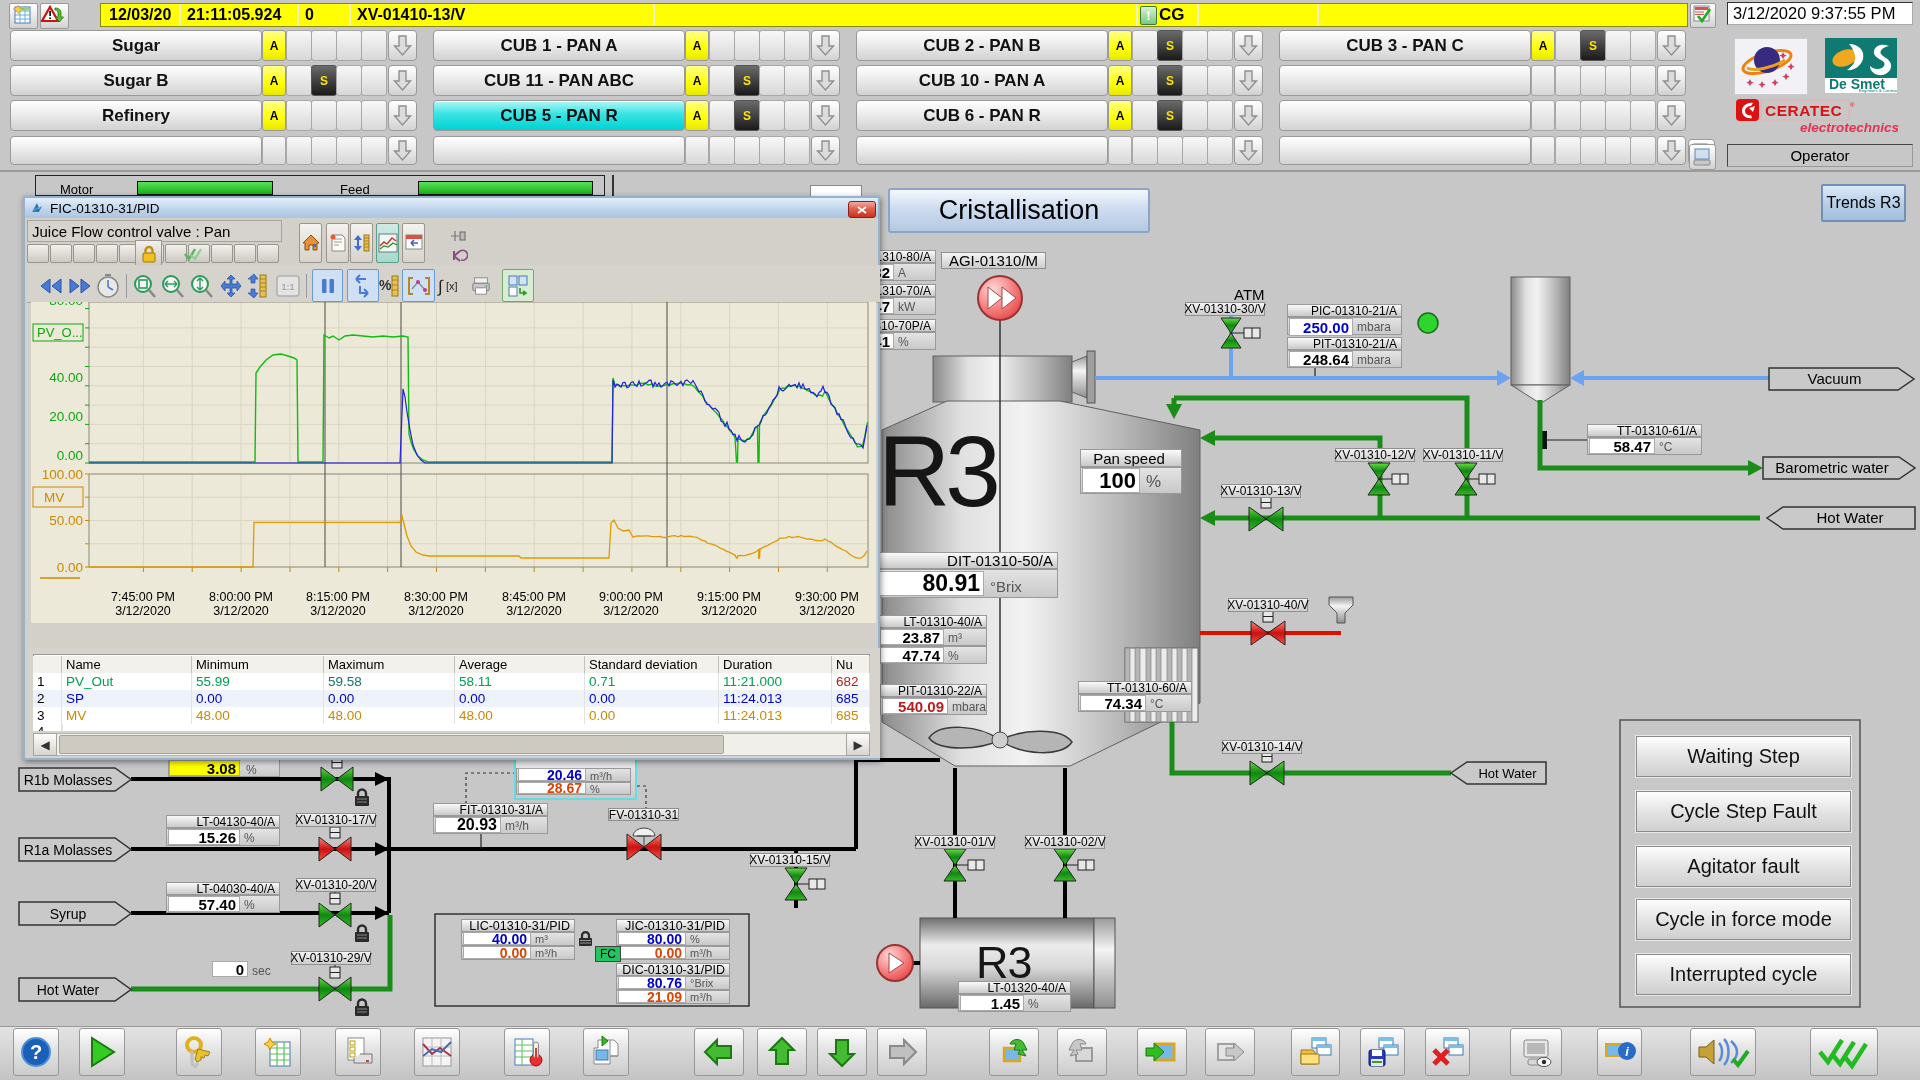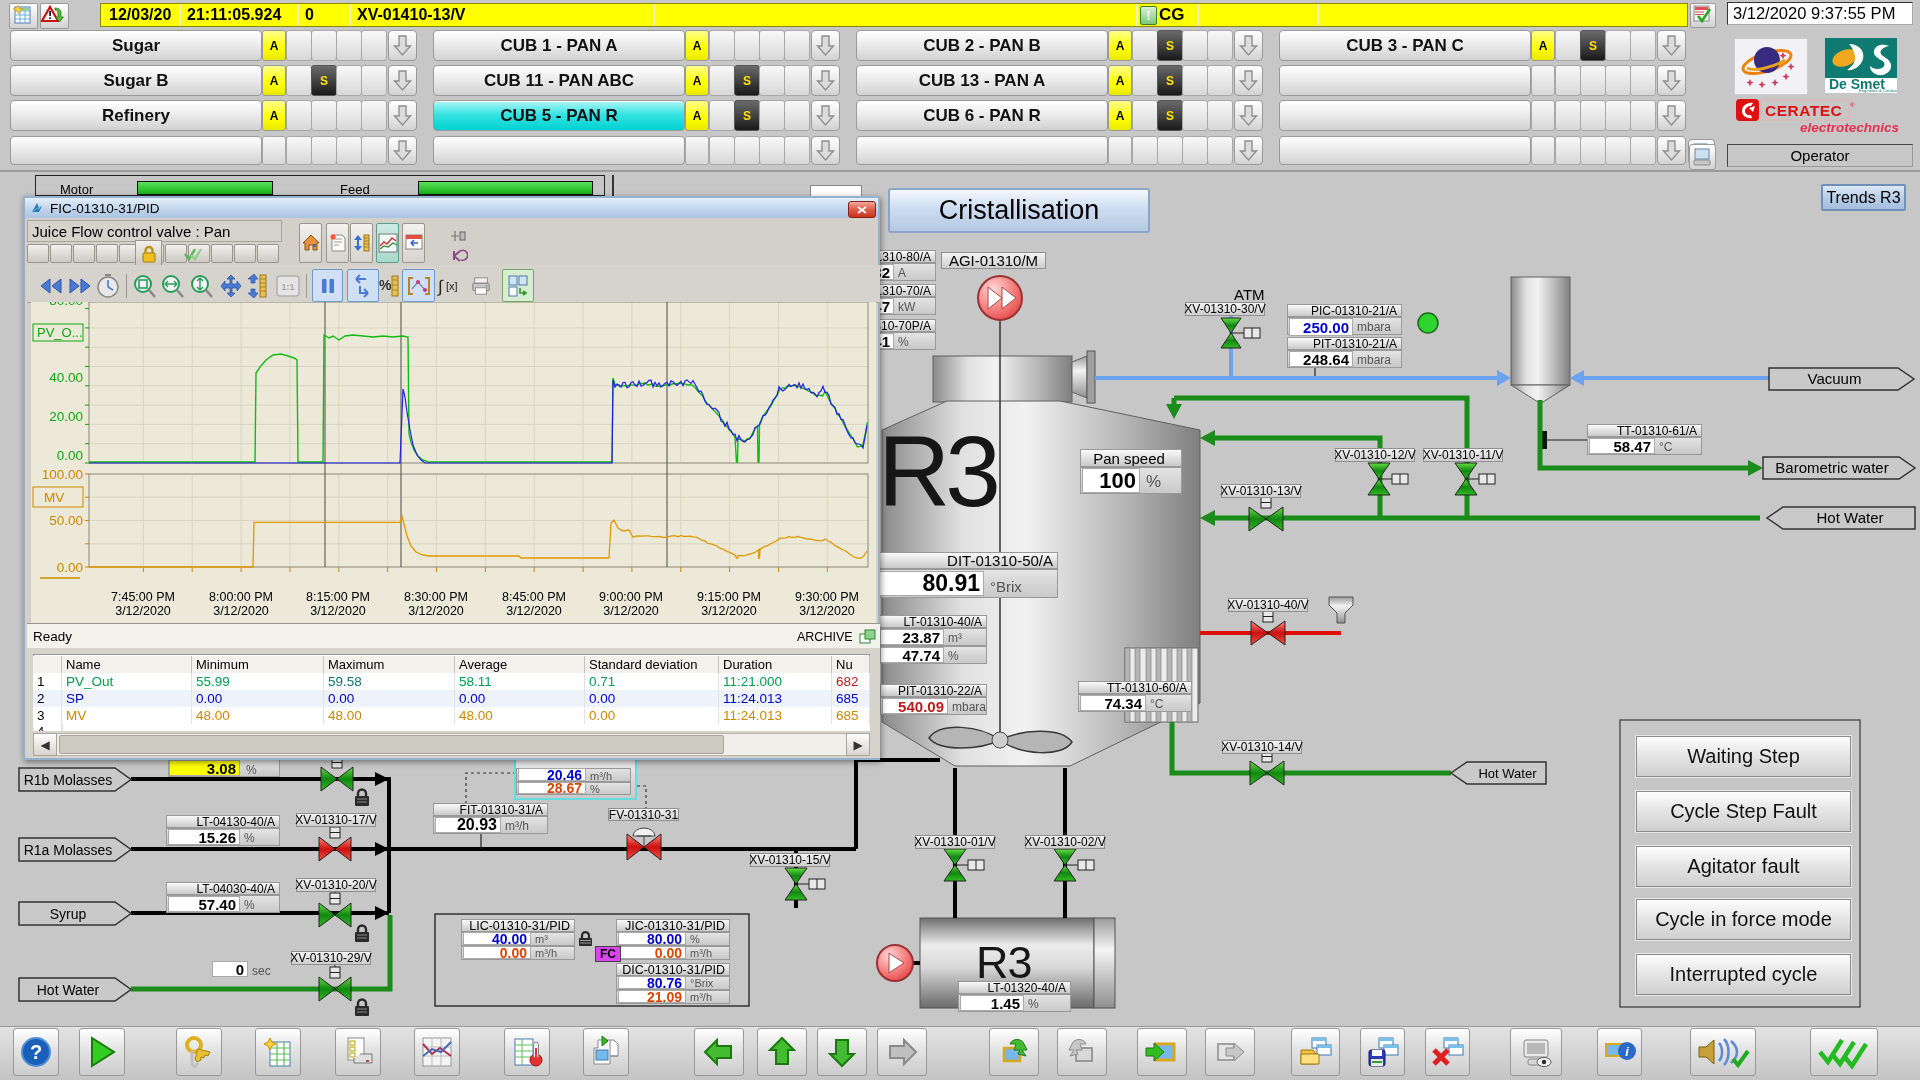--- a/index.html
+++ b/index.html
@@ -329,21 +329,21 @@
 <div class="tagv" style="left:616px;top:946px;width:114px;height:14px"></div>
 <div class="wv" style="left:618px;top:946px;width:68px;height:13px;color:#dd4400;font-size:14px">0.00</div>
 <div class="unit" style="left:690px;top:947px;font-size:11px">m³/h</div>
 <div class="tagh" style="left:616px;top:963px;width:114px;height:13px;font-size:12.5px">DIC-01310-31/PID</div>
 <div class="tagv" style="left:616px;top:976px;width:114px;height:14px"></div>
 <div class="wv" style="left:618px;top:976px;width:68px;height:13px;color:#0000cc;font-size:14px">80.76</div>
 <div class="unit" style="left:690px;top:977px;font-size:11px">°Brix</div>
 <div class="tagv" style="left:616px;top:990px;width:114px;height:14px"></div>
 <div class="wv" style="left:618px;top:990px;width:68px;height:13px;color:#dd4400;font-size:14px">21.09</div>
 <div class="unit" style="left:690px;top:991px;font-size:11px">m³/h</div>
-<div class="abs" style="left:595px;top:946px;width:24px;height:14px;background:#d946ef;border:1px solid #444;font-weight:bold;font-size:12px;display:flex;align-items:center;justify-content:center">FC</div>
+<div class="abs" style="left:595px;top:946px;width:24px;height:14px;background:#22c55e;border:1px solid #444;font-weight:normal;font-size:12px;display:flex;align-items:center;justify-content:center">FC</div>
 <div class="abs" style="left:578px;top:931px"><svg width="16" height="16" viewBox="0 0 16 16">
         <rect x="1" y="7" width="13" height="8" rx="1" fill="#2a2a2a"></rect>
         <path d="M4 7V4.6a3.5 3.5 0 0 1 7 0V7" fill="none" stroke="#2a2a2a" stroke-width="2.2"></path>
         <line x1="2" y1="9.5" x2="13" y2="9.5" stroke="#999"></line>
         <line x1="2" y1="12" x2="13" y2="12" stroke="#999"></line>
       </svg></div>
 <div class="xvl" style="left:1185px;top:302px;width:80px;height:14px">XV-01310-30/V</div>
 <div class="xvl" style="left:1335px;top:448px;width:80px;height:14px">XV-01310-12/V</div>
 <div class="xvl" style="left:1423px;top:448px;width:80px;height:14px">XV-01310-11/V</div>
 <div class="xvl" style="left:1221px;top:484px;width:80px;height:14px">XV-01310-13/V</div>
@@ -488,21 +488,21 @@
 <div class="badgeA" style="left:1108px;top:30px;width:22px;height:29px">A</div>
 <div class="cell" style="left:1132px;top:30px;width:24px;height:29px"></div>
 <div class="badgeS" style="left:1157px;top:30px;width:24px;height:29px">S</div>
 <div class="cell" style="left:1182px;top:30px;width:24px;height:29px"></div>
 <div class="cell" style="left:1207px;top:30px;width:24px;height:29px"></div>
 <div class="b3d" style="left:1234px;top:30px;width:27px;height:29px;display:flex">
     <svg width="25" height="27" viewBox="0 0 25 27" style="margin:auto">
       <path d="M9 4h7v10h4.5L12.5 23 4.5 14H9z" fill="#dcdcdc" stroke="#8f8f8f" stroke-width="1.4"></path>
     </svg>
   </div>
-<div class="b3d blabel" style="left:856px;top:65px;width:250px;height:29px">CUB 13 - PAN A</div>
+<div class="b3d blabel" style="left:856px;top:65px;width:250px;height:29px">CUB 10 - PAN A</div>
 <div class="badgeA" style="left:1108px;top:65px;width:22px;height:29px">A</div>
 <div class="cell" style="left:1132px;top:65px;width:24px;height:29px"></div>
 <div class="badgeS" style="left:1157px;top:65px;width:24px;height:29px">S</div>
 <div class="cell" style="left:1182px;top:65px;width:24px;height:29px"></div>
 <div class="cell" style="left:1207px;top:65px;width:24px;height:29px"></div>
 <div class="b3d" style="left:1234px;top:65px;width:27px;height:29px;display:flex">
     <svg width="25" height="27" viewBox="0 0 25 27" style="margin:auto">
       <path d="M9 4h7v10h4.5L12.5 23 4.5 14H9z" fill="#dcdcdc" stroke="#8f8f8f" stroke-width="1.4"></path>
     </svg>
   </div>
@@ -618,21 +618,21 @@
 <div class="abs" style="left:1727px;top:144px;width:186px;height:23px;background:#c7c7c7;border:1px solid #444;border-right-color:#999;border-bottom-color:#999;display:flex;align-items:center;justify-content:center;font-size:15px;color:#000;box-sizing:border-box">Operator</div>
 <div class="abs" style="left:0;top:170px;width:1920px;height:2px;background:#9b9b9b"></div>
 <div class="abs" style="left:35px;top:175px;width:570px;height:21px;border:1px solid #222;background:#c7c7c7;box-sizing:border-box"></div>
 <div class="abs" style="left:137px;top:181px;width:136px;height:14px;border:1px solid #111;background:linear-gradient(#5ae05a,#18b018);box-sizing:border-box"></div>
 <div class="abs" style="left:418px;top:181px;width:175px;height:14px;border:1px solid #111;background:linear-gradient(#5ae05a,#18b018);box-sizing:border-box"></div>
 <div class="abs" style="left:60px;top:182px;font-size:13px;color:#000">Motor</div>
 <div class="abs" style="left:340px;top:182px;font-size:13px;color:#000">Feed</div>
 <div class="abs" style="left:612px;top:175px;width:2px;height:21px;background:#333"></div>
 <div class="abs" style="left:810px;top:185px;width:50px;height:11px;background:#fff;border:1px solid #888"></div>
 <div class="abs" style="left:888px;top:188px;width:262px;height:45px;background:linear-gradient(#f4f8fd,#cddcf0 45%,#b6c9e2);border:2px solid #8aa5c8;border-radius:3px;display:flex;align-items:center;justify-content:center;font-size:27px;color:#000;box-sizing:border-box">Cristallisation</div>
-<div class="abs" style="left:1821px;top:184px;width:85px;height:27px;background:linear-gradient(#dce9f8,#b8cfe8 50%,#a3bedd);border:2px solid #7090b8;border-radius:2px;display:flex;align-items:center;justify-content:center;font-size:16px;color:#000;box-sizing:border-box">Trends R3</div>
+<div class="abs" style="left:1821px;top:184px;width:85px;height:38px;background:linear-gradient(#dce9f8,#b8cfe8 50%,#a3bedd);border:2px solid #7090b8;border-radius:2px;display:flex;align-items:center;justify-content:center;font-size:16px;color:#000;box-sizing:border-box">Trends R3</div>
 
 <div class="abs" style="left:23px;top:196px;width:857px;height:564px;z-index:10;background:#d3d0c9;border:2px solid #96b1cc;box-shadow:1px 2px 6px rgba(0,0,0,0.45);box-sizing:border-box">
 <div class="abs" style="left:0;top:0;width:853px;height:20px;background:linear-gradient(#e3eefa,#bed3ea 60%,#aac4e2);display:flex;align-items:center">
       <svg width="14" height="14" style="margin-left:5px" viewBox="0 0 14 14">
         <path d="M2 11L7 2l2 5 3-2-3 6z" fill="#2a7ab8"></path>
         <path d="M2 11l5-4 3 1" fill="none" stroke="#5fa8d8" stroke-width="1"></path>
       </svg>
       <span style="font-size:13.5px;color:#000;margin-left:6px">FIC-01310-31/PID</span>
     </div>
 <div class="abs" style="left:823px;top:3px;width:26px;height:15px;background:linear-gradient(#f4a9a0,#e0614f 45%,#c8331e);border:1px solid #8a2015;border-radius:3px;display:flex;align-items:center;justify-content:center">
@@ -929,28 +929,20 @@
 <text x="698" y="313" font-size="12.5" fill="#000" text-anchor="middle">3/12/2020</text>
 <text x="796" y="299" font-size="12.5" fill="#000" text-anchor="middle">9:30:00 PM</text>
 <text x="796" y="313" font-size="12.5" fill="#000" text-anchor="middle">3/12/2020</text>
 <line x1="294" y1="0" x2="294" y2="265" stroke="#4a4a4a" stroke-width="1"></line>
 <line x1="370" y1="0" x2="370" y2="265" stroke="#4a4a4a" stroke-width="1"></line>
 <line x1="636" y1="0" x2="636" y2="265" stroke="#4a4a4a" stroke-width="1"></line>
 <polyline fill="none" stroke="#11bb11" stroke-width="1.4" points="58.0,160.0 224.0,160.0 225.0,71.0 229.0,65.0 235.0,58.0 242.0,53.0 250.0,52.0 257.0,54.0 263.0,56.0 266.0,58.0 267.0,160.0 292.0,160.0 293.0,33.0 298.0,36.0 302.0,34.0 308.0,38.0 314.0,34.0 322.0,33.0 332.0,34.0 342.0,35.0 352.0,34.0 362.0,35.0 372.0,34.0 377.0,35.0 378.0,132.0 380.0,140.0 383.0,148.0 387.0,154.0 392.0,158.0 397.0,160.0 581.0,160.0 582.0,76.0 584.0,82.7 586.5,83.3 589.0,84.3 591.5,83.6 594.0,83.8 596.5,83.8 599.0,82.8 601.5,83.1 604.0,82.9 606.5,82.9 609.0,81.2 611.5,81.5 614.0,81.0 616.5,82.7 619.0,82.7 621.5,81.8 624.0,84.1 626.5,84.4 629.0,84.0 631.5,84.0 634.0,83.0 636.5,82.5 639.0,83.2 641.5,81.8 644.0,81.7 646.5,81.5 649.0,80.9 651.5,81.8 654.0,81.9 656.5,83.0 659.0,82.7 661.5,83.4 664.0,85.3 666.5,88.7 669.0,91.3 671.5,94.0 674.0,98.5 676.5,101.6 679.0,104.4 681.5,107.2 684.0,109.5 686.5,112.3 689.0,115.5 691.5,118.2 694.0,122.6 696.5,125.0 699.0,128.9 701.5,131.1 704.0,135.3 705.5,160.0 706.5,160.0 707.0,135.3 706.5,137.3 709.0,137.1 711.5,138.2 714.0,139.0 716.5,136.6 719.0,136.3 721.5,131.2 724.0,126.7 726.5,124.0 727.0,160.0 728.0,160.0 728.5,124.0 729.0,120.4 731.5,115.5 734.0,111.3 736.5,107.9 739.0,105.3 741.5,101.1 744.0,95.9 746.5,92.3 749.0,87.3 751.5,85.9 754.0,86.2 756.5,84.0 759.0,84.2 761.5,83.7 764.0,83.2 766.5,84.8 769.0,84.4 771.5,86.4 774.0,86.6 776.5,88.6 779.0,89.5 781.5,90.8 784.0,93.2 786.5,93.6 789.0,93.0 791.5,94.1 794.0,89.5 796.5,94.1 799.0,99.3 801.5,103.1 804.0,106.3 806.5,112.3 809.0,115.0 811.5,119.4 814.0,124.7 816.5,128.0 819.0,132.2 821.5,136.0 824.0,140.3 826.5,145.0 829.0,144.4 831.5,143.9 834.0,133.5 836.5,120.1"></polyline>
 <polyline fill="none" stroke="#2222dd" stroke-width="1.2" points="58.0,161.0 369.0,161.0 372.0,87.0 374.0,95.0 376.0,110.0 379.0,128.0 382.0,143.0 386.0,153.0 390.0,158.0 394.0,161.0 581.0,161.0 582.0,78.0 584.0,85.0 586.0,82.0 588.0,82.9 590.0,85.1 592.0,80.5 594.0,80.3 596.0,85.6 598.0,84.8 600.0,80.5 602.0,79.8 604.0,83.3 606.0,84.4 608.0,79.0 610.0,84.1 612.0,83.5 614.0,81.6 616.0,80.4 618.0,78.4 620.0,78.2 622.0,85.0 624.0,80.3 626.0,83.8 628.0,80.9 630.0,85.0 632.0,83.4 634.0,81.2 636.0,80.2 638.0,83.8 640.0,78.9 642.0,79.7 644.0,81.7 646.0,83.5 648.0,81.7 650.0,79.3 652.0,83.8 654.0,78.9 656.0,77.9 658.0,79.9 660.0,81.5 662.0,78.7 664.0,82.0 666.0,85.8 668.0,89.7 670.0,89.0 672.0,93.1 674.0,99.3 676.0,102.4 678.0,102.5 680.0,105.2 682.0,107.0 684.0,106.3 686.0,108.0 688.0,110.4 690.0,119.1 692.0,120.1 694.0,124.3 696.0,120.2 698.0,127.0 700.0,128.3 702.0,132.5 704.0,132.1 706.0,138.8 708.0,133.6 710.0,137.8 712.0,139.4 714.0,140.0 716.0,137.7 718.0,137.3 720.0,134.8 722.0,132.6 724.0,125.5 726.0,124.8 728.0,123.2 730.0,119.9 732.0,113.6 734.0,113.2 736.0,110.6 738.0,105.5 740.0,102.7 742.0,98.0 744.0,96.3 746.0,93.4 748.0,84.7 750.0,87.5 752.0,89.0 754.0,87.3 756.0,85.4 758.0,82.5 760.0,84.5 762.0,83.3 764.0,82.5 766.0,85.6 768.0,80.8 770.0,86.2 772.0,82.1 774.0,87.1 776.0,87.3 778.0,86.6 780.0,90.9 782.0,90.4 784.0,92.0 786.0,94.8 788.0,90.5 790.0,89.0 792.0,84.3 794.0,90.3 796.0,90.4 798.0,93.6 800.0,102.1 802.0,103.8 804.0,105.7 806.0,112.2 808.0,111.7 810.0,117.5 812.0,117.6 814.0,122.6 816.0,128.7 818.0,132.8 820.0,136.0 822.0,135.9 824.0,140.7 826.0,142.0 828.0,142.0 830.0,143.0 832.0,145.9 834.0,135.2 836.0,123.4"></polyline>
 <polyline fill="none" stroke="#e09900" stroke-width="1.3" points="58.0,265.0 222.0,265.0 223.0,220.4 369.0,220.4 371.0,214.0 373.0,222.0 376.0,234.0 380.0,244.0 385.0,250.0 392.0,253.0 398.0,254.0 488.0,254.0 490.0,256.0 578.0,256.0 580.0,221.0 583.0,218.0 587.0,226.0 592.0,229.0 598.0,228.0 602.0,235.2 605.0,234.1 608.0,233.8 611.0,234.1 614.0,233.8 617.0,233.8 620.0,234.3 623.0,234.7 626.0,234.7 629.0,234.5 632.0,235.3 635.0,235.5 638.0,234.6 641.0,233.9 644.0,233.6 647.0,234.8 650.0,233.5 653.0,234.5 656.0,234.4 659.0,234.2 662.0,234.9 665.0,235.1 668.0,236.5 671.0,238.3 674.0,238.9 677.0,241.4 680.0,241.8 683.0,242.9 686.0,244.0 689.0,246.2 692.0,247.2 695.0,248.8 698.0,250.1 701.0,251.6 704.0,253.1 705.5,256.0 706.5,256.0 707.0,253.1 707.0,253.6 710.0,253.4 713.0,253.8 716.0,252.8 719.0,252.0 722.0,251.1 725.0,249.8 728.0,247.4 727.5,256.0 728.5,256.0 729.0,247.4 731.0,245.9 734.0,244.4 737.0,243.4 740.0,241.5 743.0,240.0 746.0,238.6 749.0,236.2 752.0,236.2 755.0,235.9 758.0,234.4 761.0,235.5 764.0,235.2 767.0,234.5 770.0,235.4 773.0,236.1 776.0,237.1 779.0,236.8 782.0,237.6 785.0,238.5 788.0,238.6 791.0,238.8 794.0,237.0 797.0,239.0 800.0,240.1 803.0,242.7 806.0,244.6 809.0,246.1 812.0,248.0 815.0,249.0 818.0,251.8 821.0,253.7 824.0,255.5 827.0,256.2 830.0,256.2 833.0,253.8 836.0,249.0"></polyline>
 </svg></div>
-<div class="abs" style="left:2px;top:425px;width:853px;height:25px;background:#f2f1ec;border-top:1px solid #9a968e;display:flex;align-items:center">
-      <span style="font-size:13.5px;margin-left:6px">Ready</span>
-      <span style="font-size:12.5px;position:absolute;left:770px">ARCHIVE</span>
-      <svg width="18" height="18" style="position:absolute;left:832px" viewBox="0 0 18 18">
-        <rect x="1" y="6" width="10" height="9" fill="#fff" stroke="#2a8a2a"></rect>
-        <rect x="6" y="2" width="10" height="9" fill="#8fd08f" stroke="#2a8a2a"></rect>
-      </svg>
-    </div>
 <div class="abs" style="left:2px;top:450px;width:853px;height:110px;background:#d6d3cc"></div>
 <div class="abs" style="left:8px;top:456px;width:837px;height:77px;background:#fff;border:1px solid #999;box-sizing:border-box"></div>
 <div class="abs" style="left:8px;top:458px;width:837px;height:17px;background:#f2f1ec;border-bottom:1px solid #b8b8b8"></div>
 <div class="abs" style="left:8px;top:458px;width:29px;height:17px;border-right:1px solid #c2c2c2;font-size:13px;color:#000;display:flex;align-items:center;padding-left:4px;box-sizing:border-box;overflow:hidden"></div>
 <div class="abs" style="left:37px;top:458px;width:130px;height:17px;border-right:1px solid #c2c2c2;font-size:13px;color:#000;display:flex;align-items:center;padding-left:4px;box-sizing:border-box;overflow:hidden">Name</div>
 <div class="abs" style="left:167px;top:458px;width:132px;height:17px;border-right:1px solid #c2c2c2;font-size:13px;color:#000;display:flex;align-items:center;padding-left:4px;box-sizing:border-box;overflow:hidden">Minimum</div>
 <div class="abs" style="left:299px;top:458px;width:131px;height:17px;border-right:1px solid #c2c2c2;font-size:13px;color:#000;display:flex;align-items:center;padding-left:4px;box-sizing:border-box;overflow:hidden">Maximum</div>
 <div class="abs" style="left:430px;top:458px;width:130px;height:17px;border-right:1px solid #c2c2c2;font-size:13px;color:#000;display:flex;align-items:center;padding-left:4px;box-sizing:border-box;overflow:hidden">Average</div>
 <div class="abs" style="left:560px;top:458px;width:134px;height:17px;border-right:1px solid #c2c2c2;font-size:13px;color:#000;display:flex;align-items:center;padding-left:4px;box-sizing:border-box;overflow:hidden">Standard deviation</div>
 <div class="abs" style="left:694px;top:458px;width:113px;height:17px;border-right:1px solid #c2c2c2;font-size:13px;color:#000;display:flex;align-items:center;padding-left:4px;box-sizing:border-box;overflow:hidden">Duration</div>

